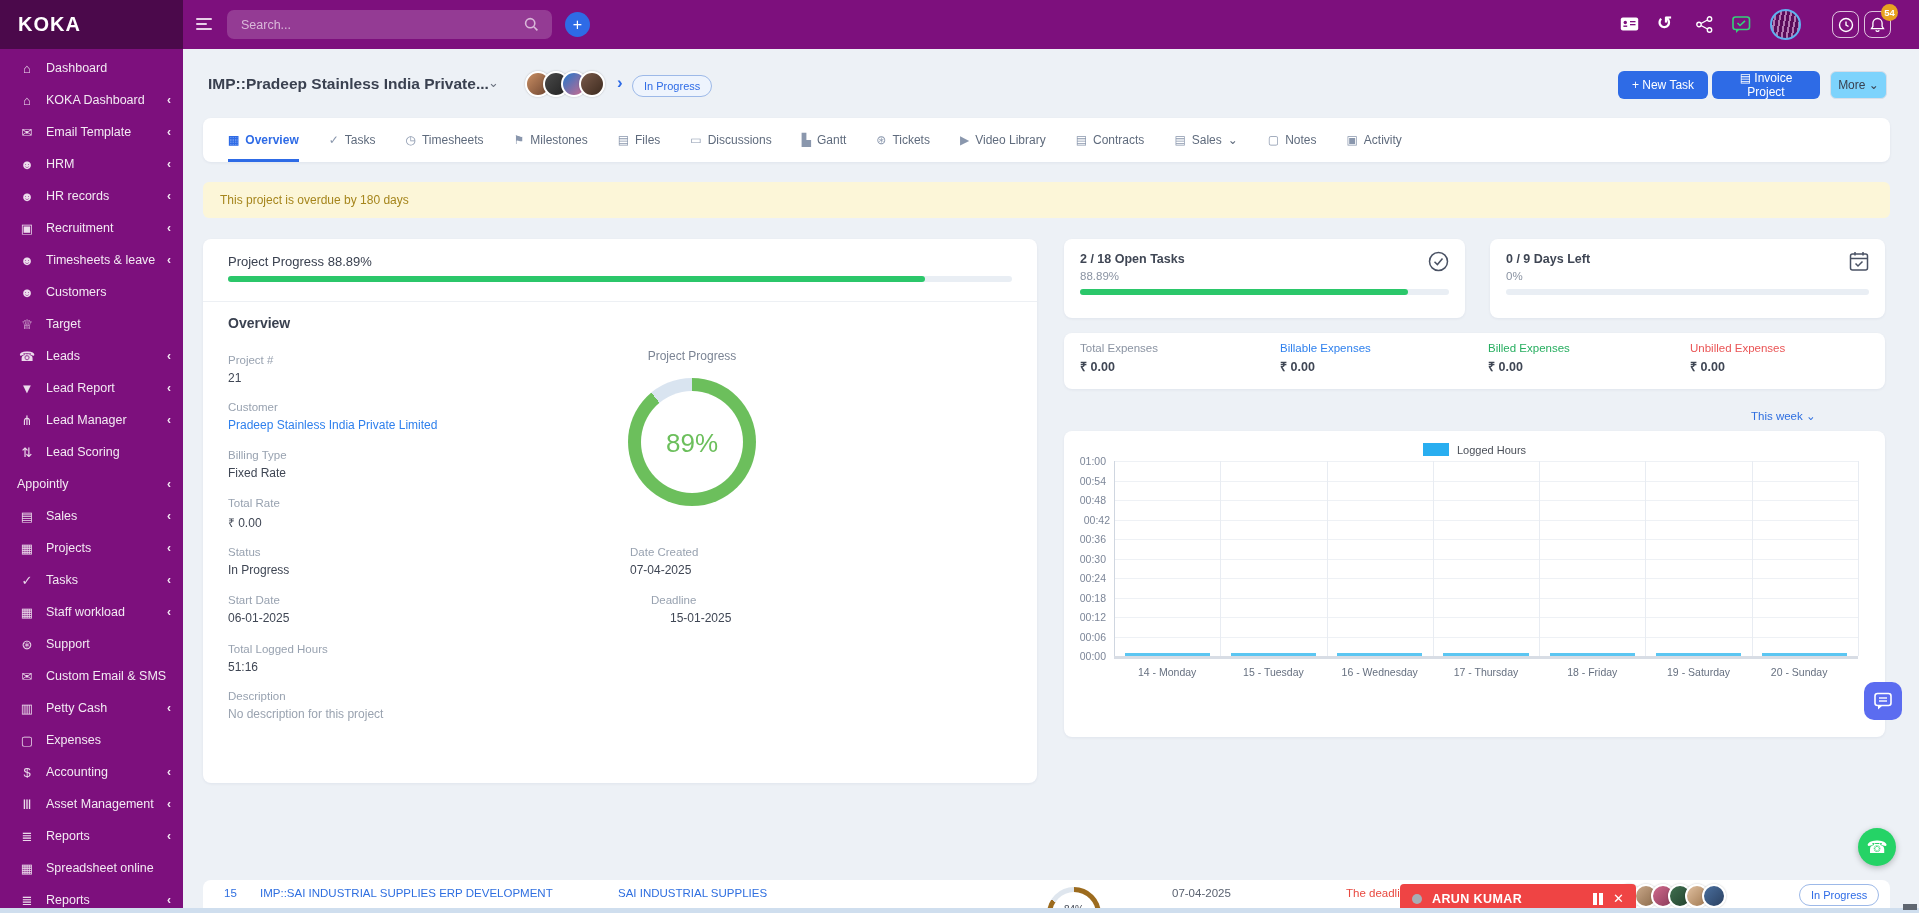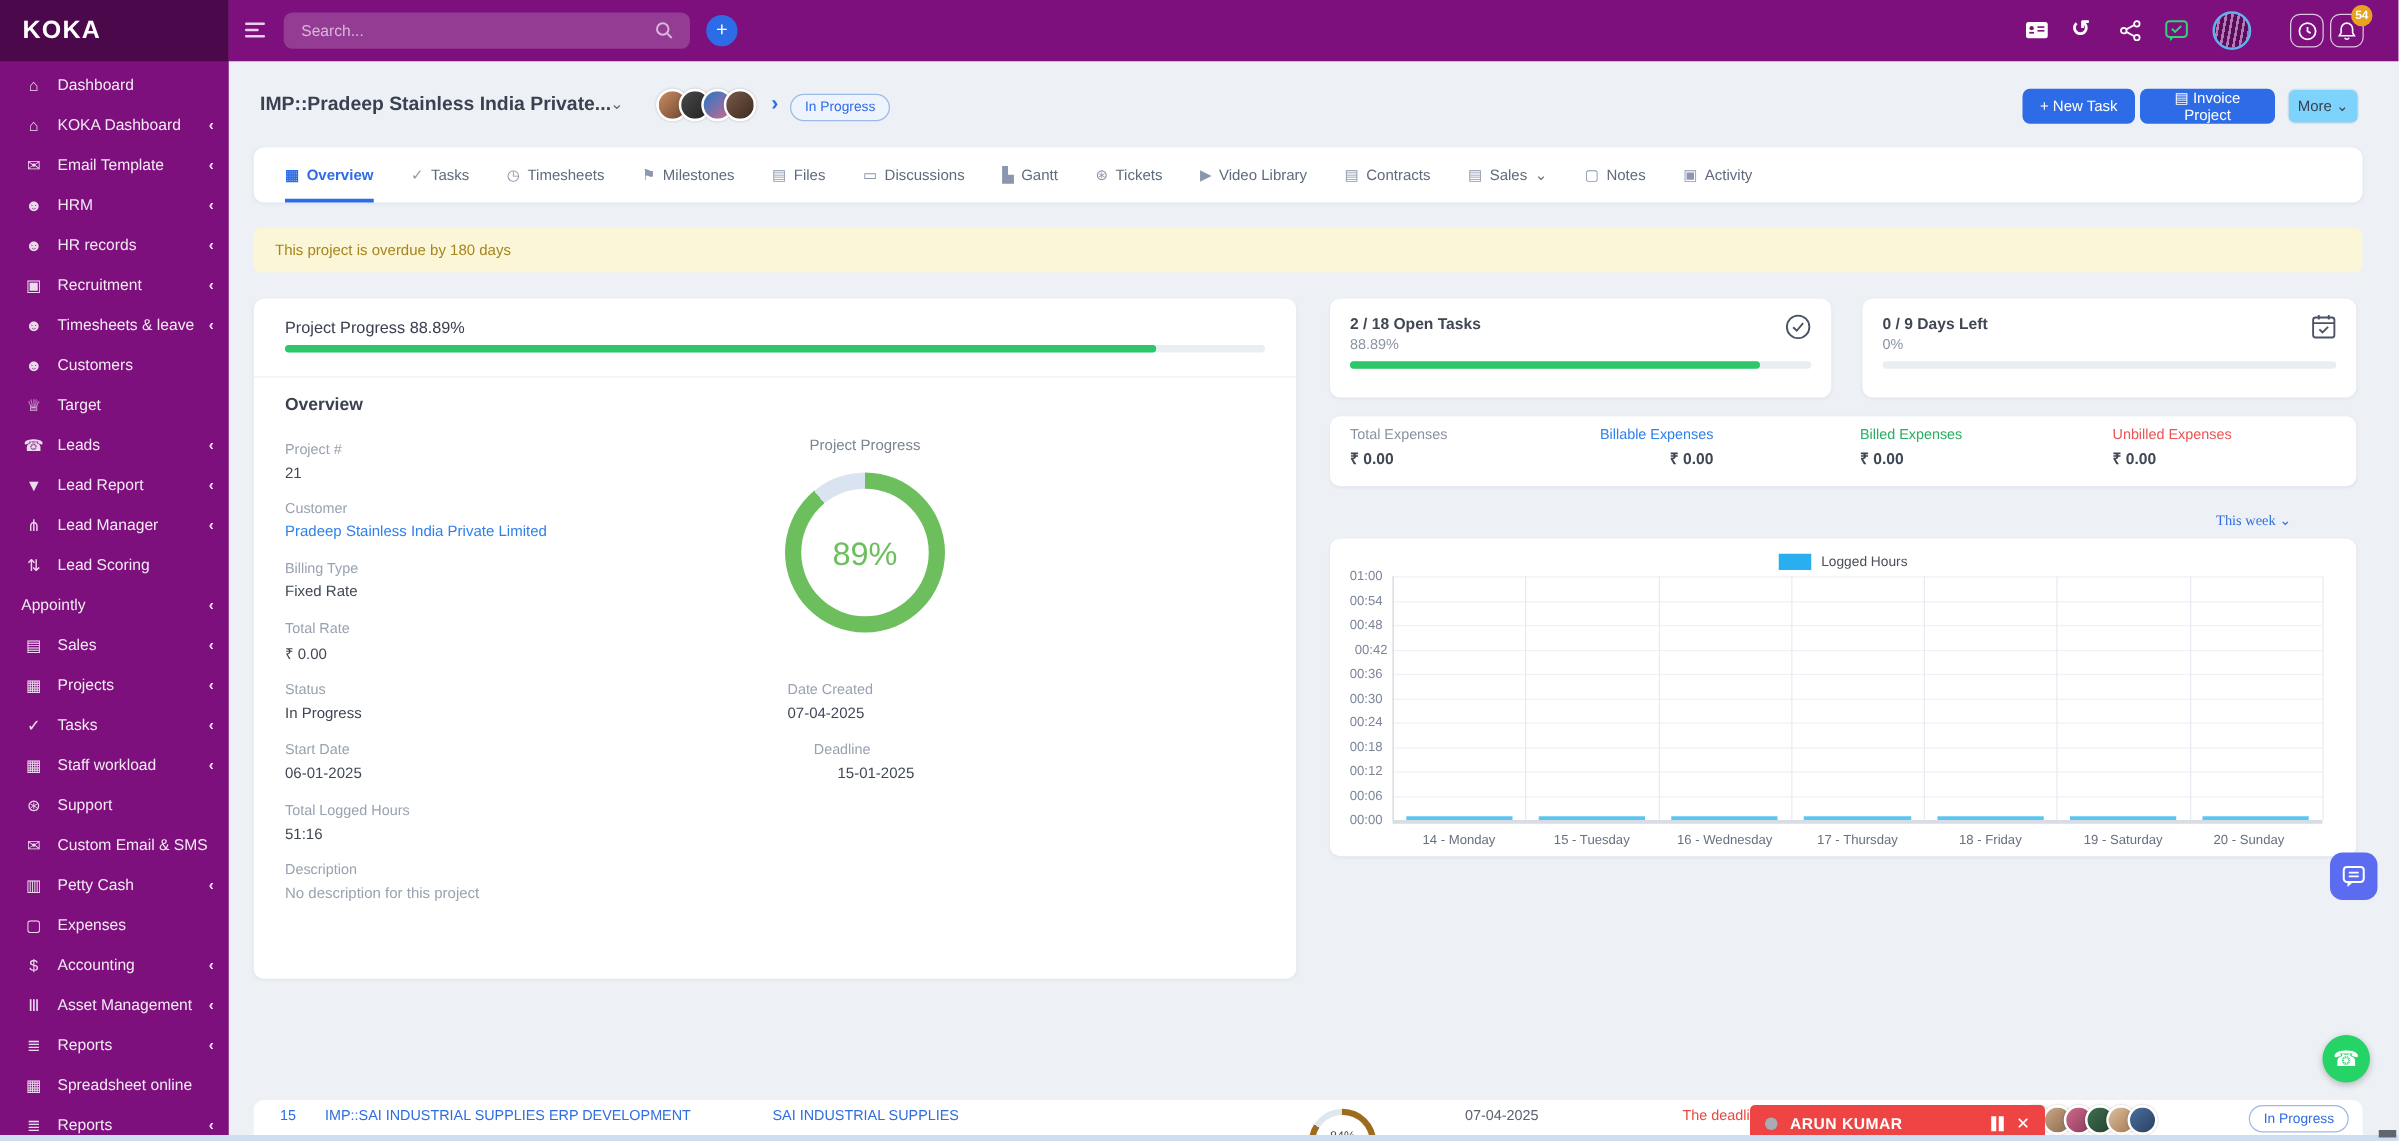--- a/index.html
+++ b/index.html
@@ -89,24 +89,24 @@
   .stat-pct { position:absolute; left:16px; top:31px; font-size:11.5px; color:#8a93a2; }
   .stat-track { position:absolute; left:16px; top:50px; height:6px; border-radius:3px; background:#e9eef4; }
   .stat-fill { height:6px; border-radius:3px; background:#2bc76a; }
   .stat-ic { position:absolute; right:16px; top:12px; }
 
   .exp-card { left:881px; top:284px; width:821px; height:56px; }
   .exp-col { position:absolute; top:9px; }
   .exp-label { font-size:11.5px; }
   .exp-value { font-size:12.5px; font-weight:bold; color:#3f4654; margin-top:4px; }
 
-  .week-link { position:absolute; top:360px; left:1568px; width:82px; text-align:right; color:#2f6fe0;
-               font-size:11.5px; cursor:pointer;font-family:Liberation Serif, serif; }
-
-  .chart-card { left:881px; top:382px; width:821px; height:254px; }
+  .week-link { position:absolute; top:360px; left:1568px; width:82px; text-align:left; color:#2f6fe0;
+               font-size:11.5px; cursor:pointer; }
+
+  .chart-card { left:881px; top:382px; width:821px; height:306px; }
   .legend { position:absolute; left:0; right:0; top:12px; display:flex; justify-content:center;
             align-items:center; gap:8px; }
   .legend-swatch { width:26px; height:13px; }
   .legend-label { font-size:11px; color:#4a4f58; }
   .ytick { position:absolute; width:40px; text-align:right; font-size:10.5px; color:#7c8698; }
   .hgrid { position:absolute; height:1px; background:#eef1f5; }
   .vgrid { position:absolute; width:1px; background:#e8ecf2; }
   .bar { position:absolute; background:#5bc6f2; }
   .xlab { position:absolute; text-align:center; font-size:10.5px; color:#667080; }
 
@@ -476,21 +476,21 @@
             <polyline points="6.5,12.5 9,15 13.5,10.5" fill="none" stroke="#4a5264" stroke-width="1.5"></polyline>
           </svg>
       </span>
     </div>
 
     <div class="card exp-card" id="exp-card">
         <div class="exp-col" style="left: 16px;">
           <div class="exp-label" style="color: rgb(138, 147, 162); text-align: right;">Total Expenses</div>
           <div class="exp-value">₹ 0.00</div>
         </div>
-        <div class="exp-col" style="left: 216px; text-align: right;">
+        <div class="exp-col" style="left: 216px;">
           <div class="exp-label" style="color: rgb(47, 128, 237);">Billable Expenses</div>
           <div class="exp-value">₹ 0.00</div>
         </div>
         <div class="exp-col" style="left: 424px;">
           <div class="exp-label" style="color: rgb(39, 174, 96);">Billed Expenses</div>
           <div class="exp-value">₹ 0.00</div>
         </div>
         <div class="exp-col" style="left: 626px;">
           <div class="exp-label" style="color: rgb(234, 84, 85);">Unbilled Expenses</div>
           <div class="exp-value">₹ 0.00</div>

